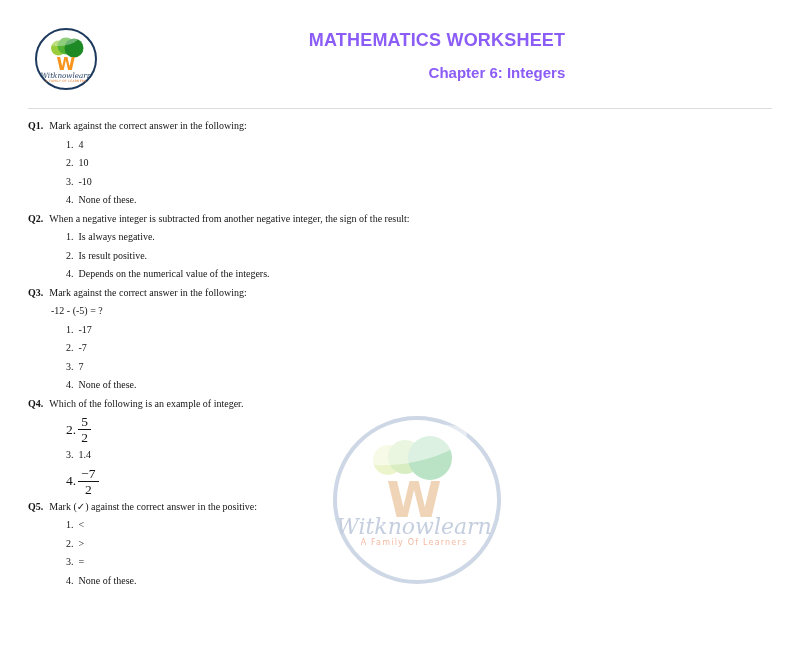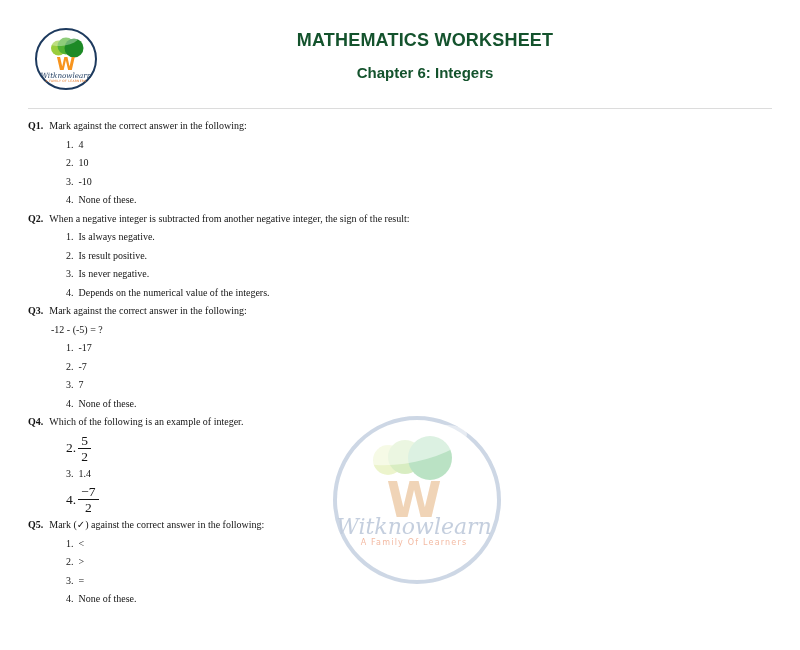--- a/index.html
+++ b/index.html
@@ -3,22 +3,22 @@
 <meta charset="utf-8">
 <style>
   html,body { margin:0; padding:0; background:#ffffff; }
   .page {
     position:relative; width:800px; height:650px; background:#ffffff;
     overflow:hidden; font-family:"Liberation Serif", serif; color:#141414;
   }
   
   .logo-wrap { position:absolute; left:34px; top:27px; width:64px; height:64px; }
   .header-text {
-    position:absolute; left:425px; top:30px; transform:translateX(-50%);
-    text-align:center; white-space:nowrap; color:#14532d;
+    position:absolute; left:437px; top:30px; transform:translateX(-50%);
+    text-align:right; white-space:nowrap; color:#8b5cf6;
     font-family:"Liberation Sans", sans-serif;
   }
   .title { font-size:18px; font-weight:bold; letter-spacing:.2px; }
   .subtitle { font-size:15px; font-weight:bold; margin-top:13px; }
   .divider { position:absolute; left:28px; right:28px; top:108px; border-top:1px solid #dcdcdc; }
   
   .watermark { position:absolute; left:332px; top:415px; width:170px; height:170px; z-index:0; opacity:.8; }
   
   .questions { position:absolute; left:28px; top:117px; right:20px; z-index:1; }
   .line { height:18.5px; line-height:18.5px; font-size:10px; white-space:nowrap; }
@@ -80,21 +80,20 @@
       <div class="line opt"><span class="onum">3.</span><span>-10</span></div>
       <div class="line opt"><span class="onum">4.</span><span>None of these.</span></div>
     </div>
 
     <div>
       <div class="line qhead">
         <span class="qlabel">Q2.</span><span>When a negative integer is subtracted from another negative integer, the sign of the result:</span>
       </div>
       <div class="line opt"><span class="onum">1.</span><span>Is always negative.</span></div>
       <div class="line opt"><span class="onum">2.</span><span>Is result positive.</span></div>
-      <div class="line opt"><span class="onum">3.</span><span>Is never negative.</span></div>
       <div class="line opt"><span class="onum">4.</span><span>Depends on the numerical value of the integers.</span></div>
     </div>
 
     <div>
       <div class="line qhead">
         <span class="qlabel">Q3.</span><span>Mark against the correct answer in the following:</span>
       </div>
       <div class="line eq">-12 - (-5) = ?</div>
       <div class="line opt"><span class="onum">1.</span><span>-17</span></div>
       <div class="line opt"><span class="onum">2.</span><span>-7</span></div>
@@ -118,21 +117,21 @@
         <span class="onum">4.</span>
         <span class="frac">
           <span class="ftop">−7</span>
           <span class="fbot">2</span>
         </span>
       </div>
     </div>
 
     <div>
       <div class="line qhead">
-        <span class="qlabel">Q5.</span><span>Mark (✓) against the correct answer in the following:</span>
+        <span class="qlabel">Q5.</span><span>Mark (✓) against the correct answer in the positive:</span>
       </div>
       <div class="line opt"><span class="onum">1.</span><span>&lt;</span></div>
       <div class="line opt"><span class="onum">2.</span><span>&gt;</span></div>
       <div class="line opt"><span class="onum">3.</span><span>=</span></div>
       <div class="line opt"><span class="onum">4.</span><span>None of these.</span></div>
     </div>
 
   </div>
 </div>
 

